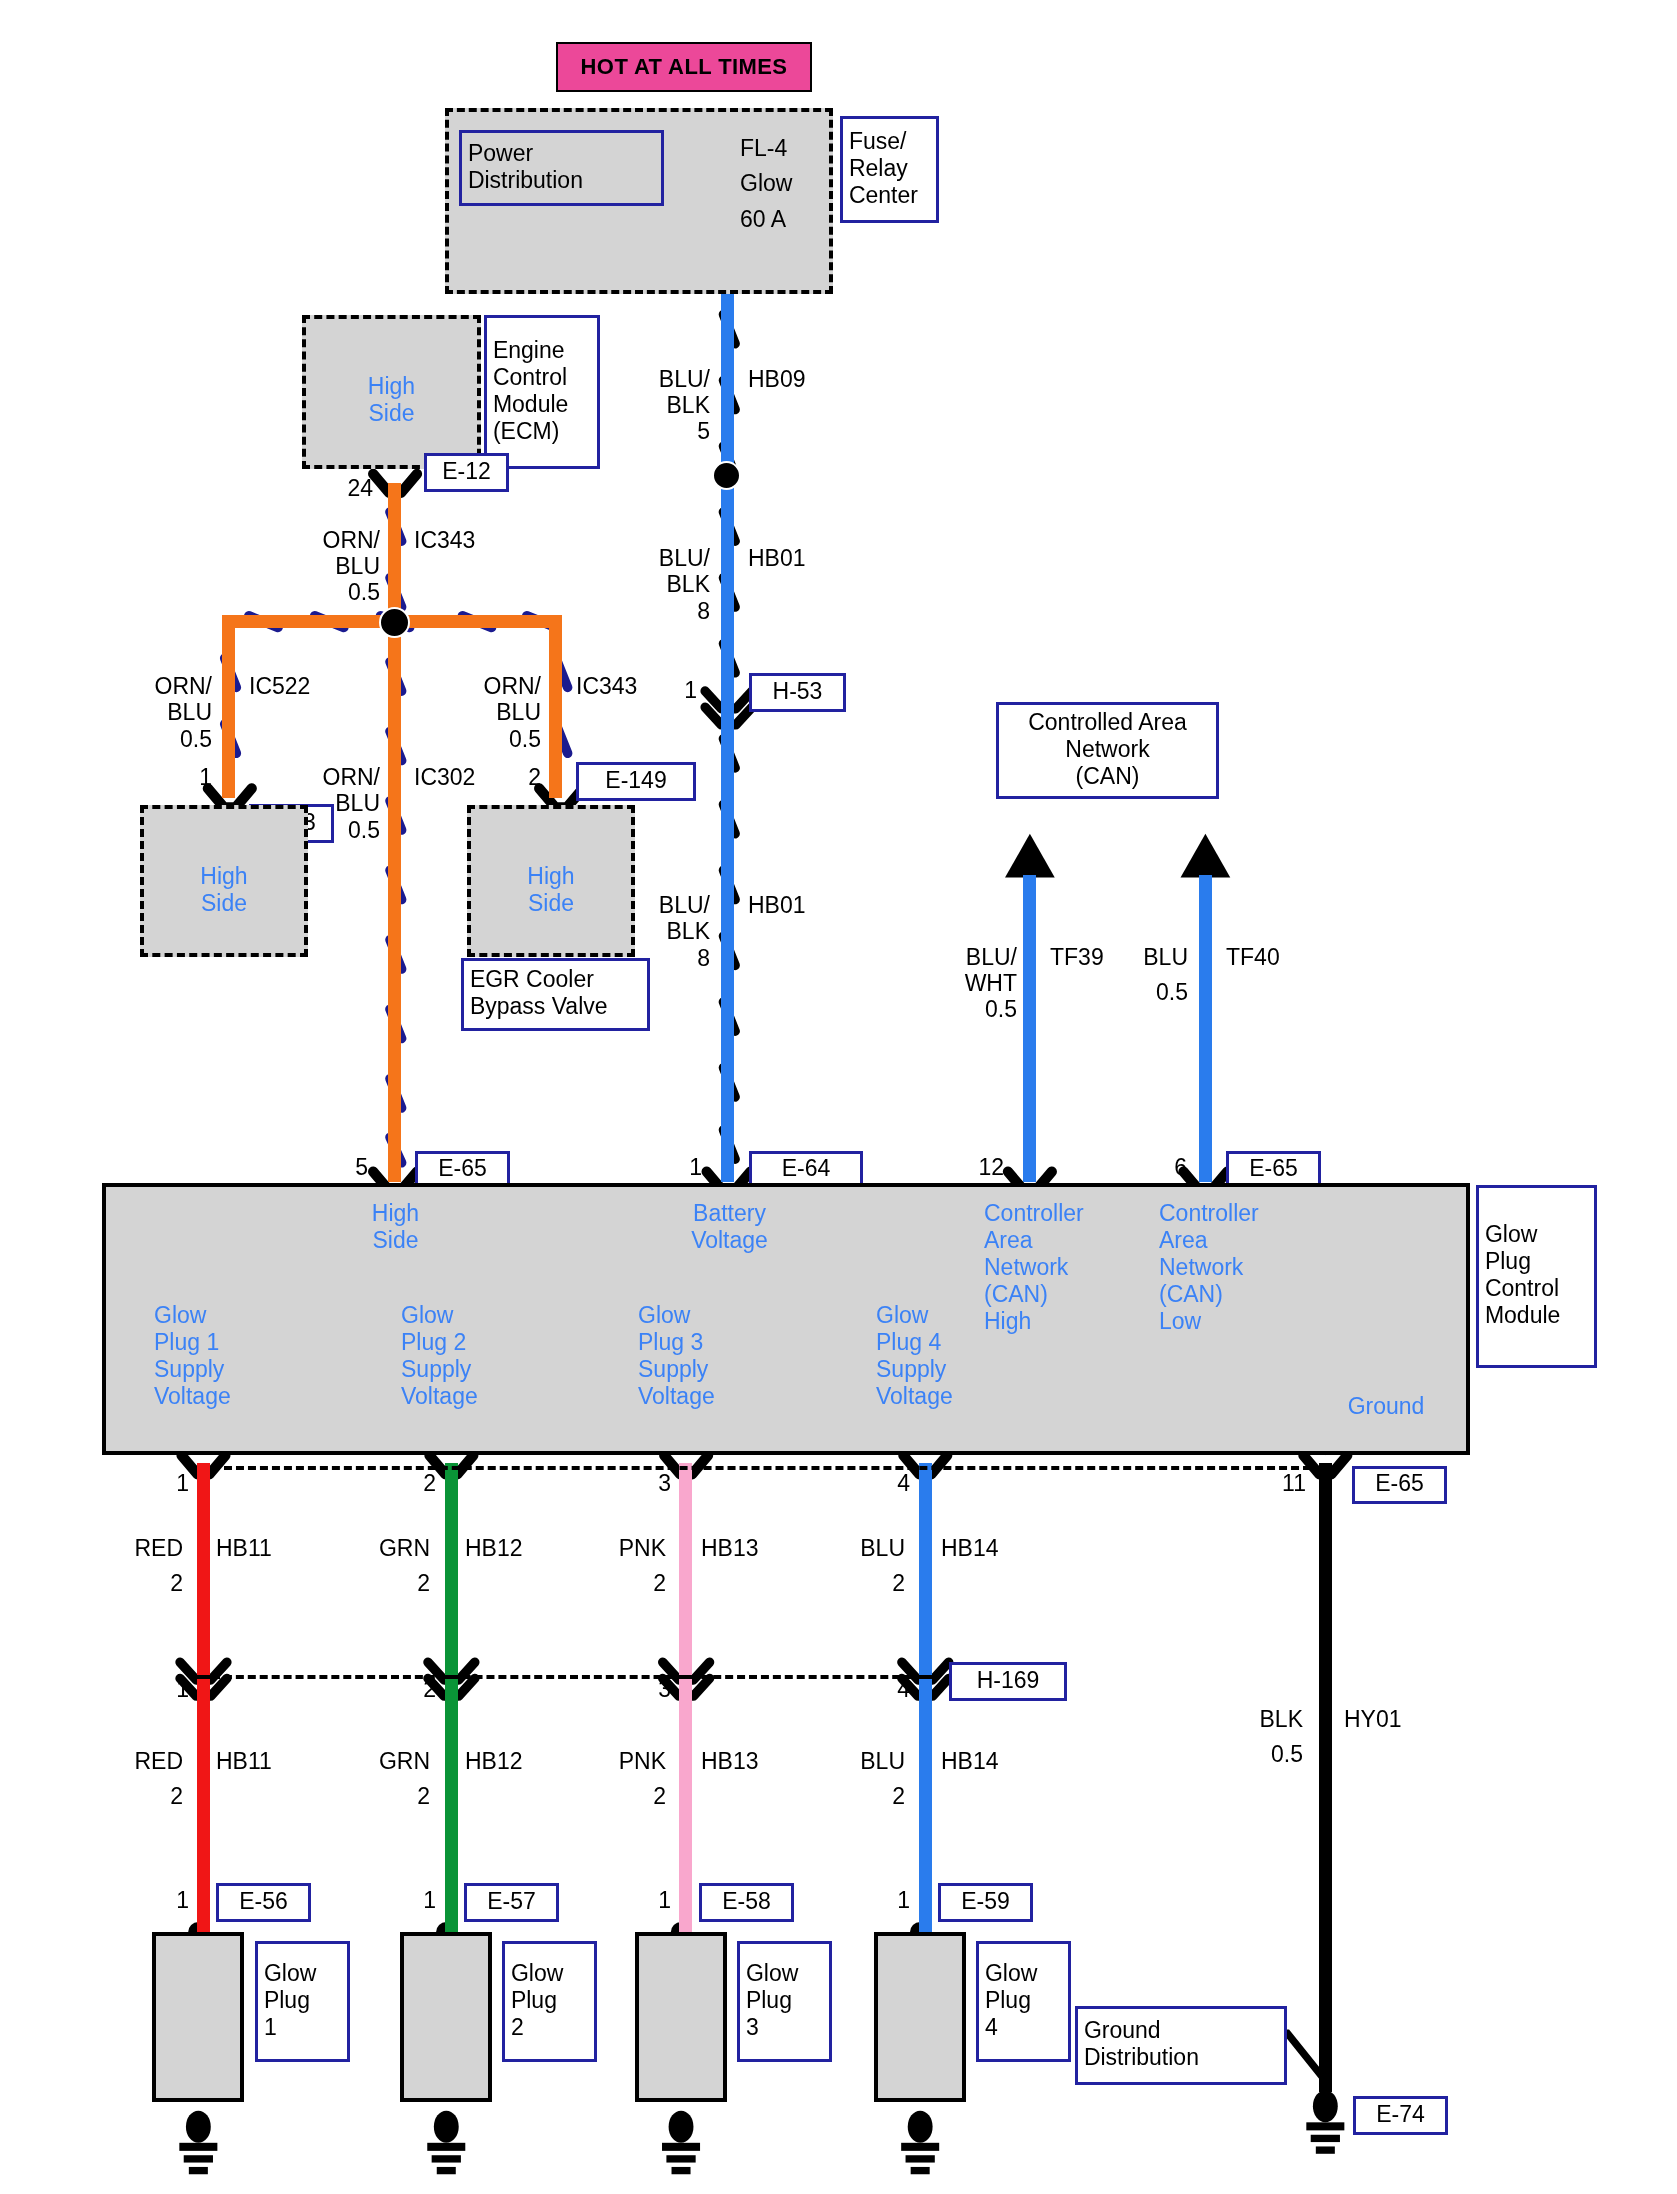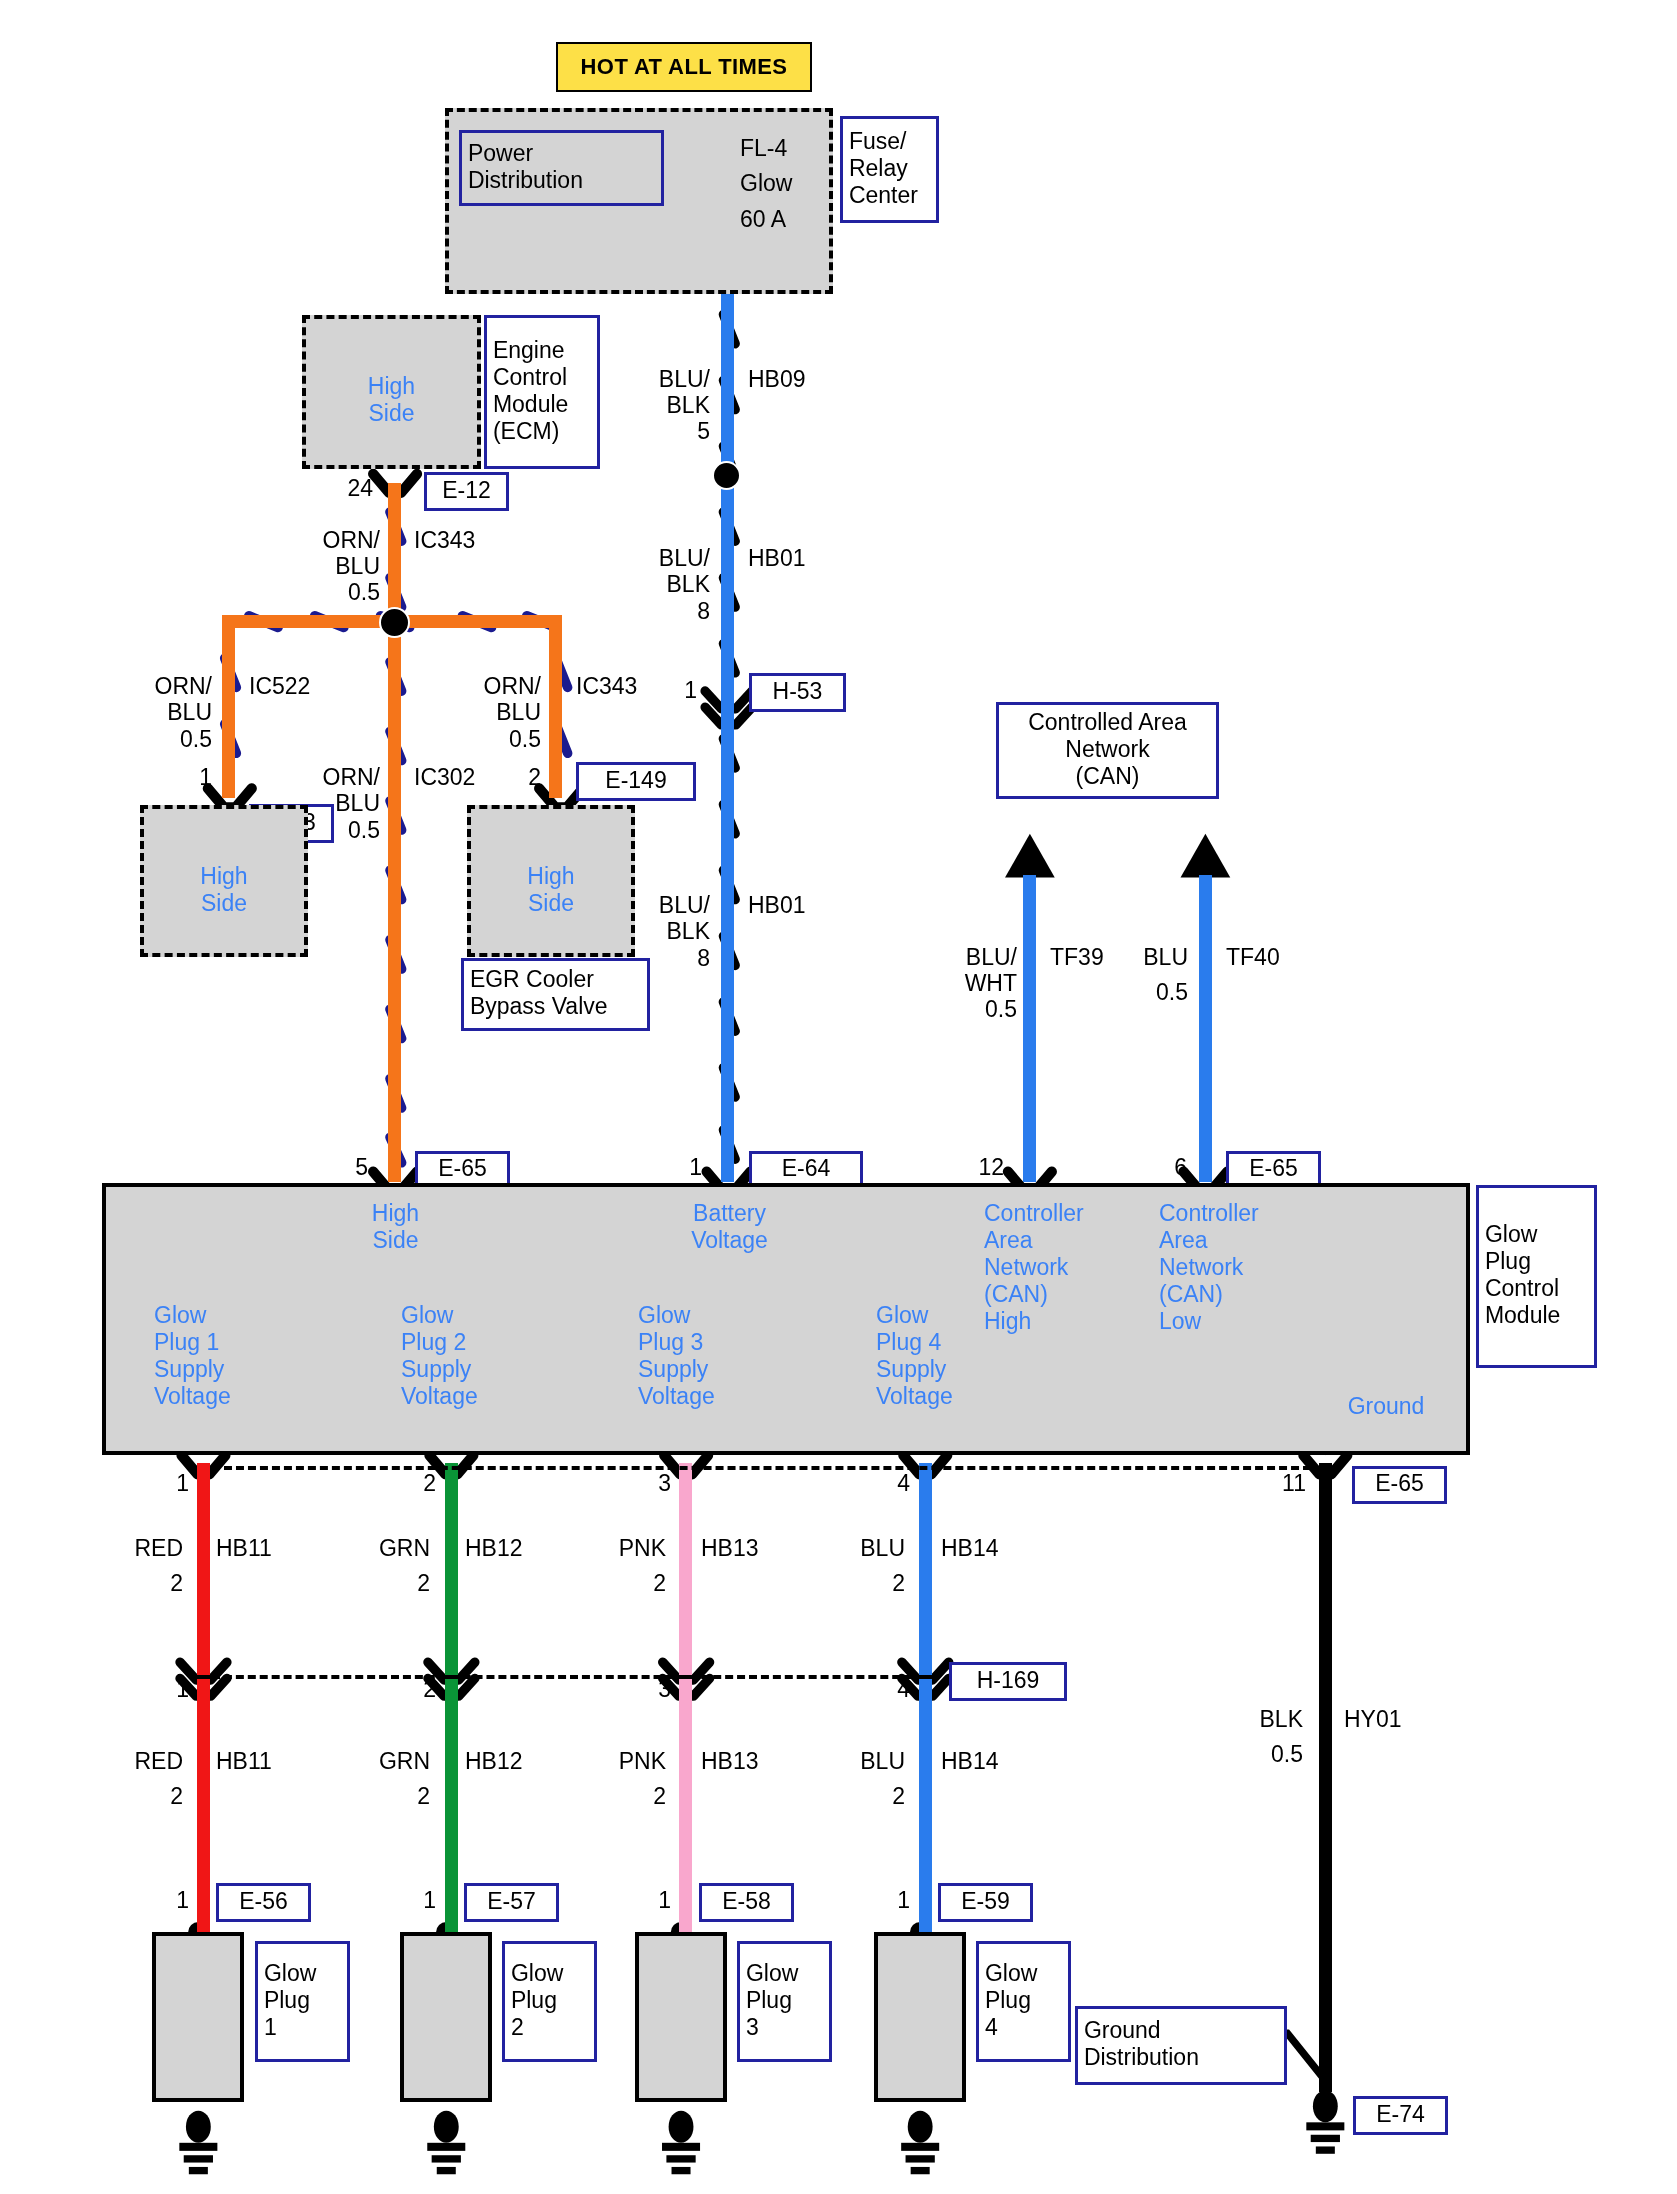--- a/index.html
+++ b/index.html
@@ -33,21 +33,21 @@
     padding:1.5px 5.9px 4.4px 5.9px;
     font-size:23px; line-height:27px;
     color:#000;
     white-space:pre;
   }
   .bluebox.center { justify-content:center; text-align:center; }
 
   .plainbox {
     position:absolute;
     border:2.9px solid #000;
-    background:#fde047;
+    background:#ec4899;
     display:flex; align-items:center; justify-content:center;
     font-size:22px; font-weight:bold; letter-spacing:0.4px;
     color:#000;
   }
 
   .dashbox {
     position:absolute;
     background:#d4d4d4;
     border:4.4px dashed #000;
   }
@@ -304,21 +304,21 @@
   <div class="dashbox" style="left:302px; top:315px; width:179px; height:154px;"></div>
   <div class="boxlabel" style="left:302px; top:373px; width:179px;">High
 Side</div>
   <div class="bluebox" style="left:484px; top:315px; width:116px; height:154px;">
     <span>Engine
 Control
 Module
 (ECM)</span>
   </div>
   <div class="txt t-r" style="left:307px; top:475px; width:66px;">24</div>
-  <div class="bluebox center" style="left:424px; top:472px; width:85px; height:39px;">
+  <div class="bluebox center" style="left:424px; top:453px; width:85px; height:39px;">
     <span>E-12</span>
   </div>
 
   <div class="txt t-r" style="left:263px; top:527px; width:117px;">ORN/
 BLU</div>
   <div class="txt t-r" style="left:263px; top:579px; width:117px;">0.5</div>
   <div class="txt" style="left:414px; top:527px;">IC343</div>
 
   <div class="txt t-r" style="left:95px; top:673px; width:117px;">ORN/
 BLU</div>

